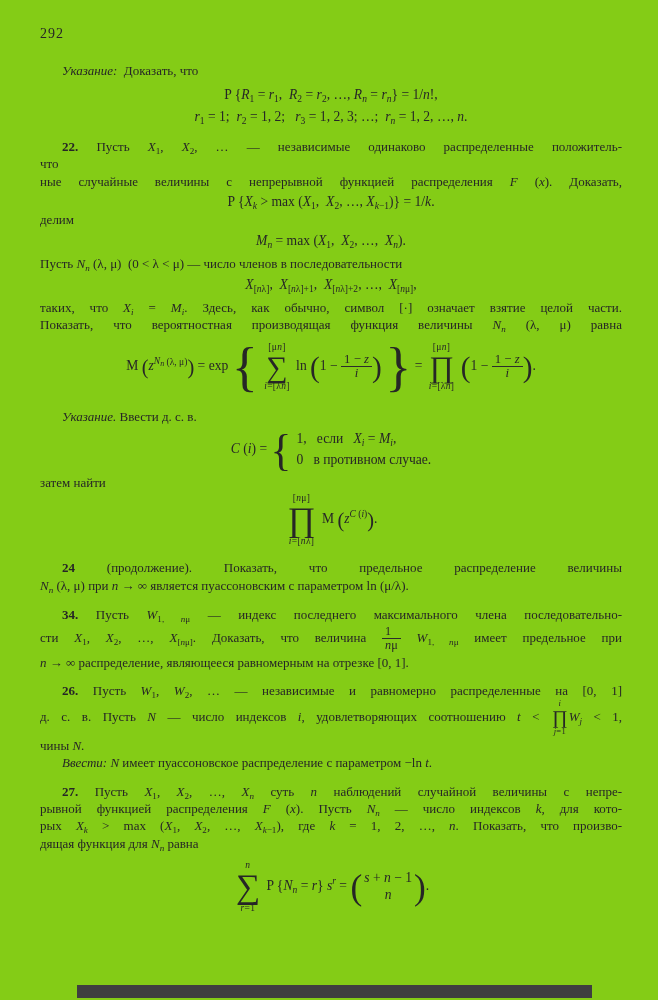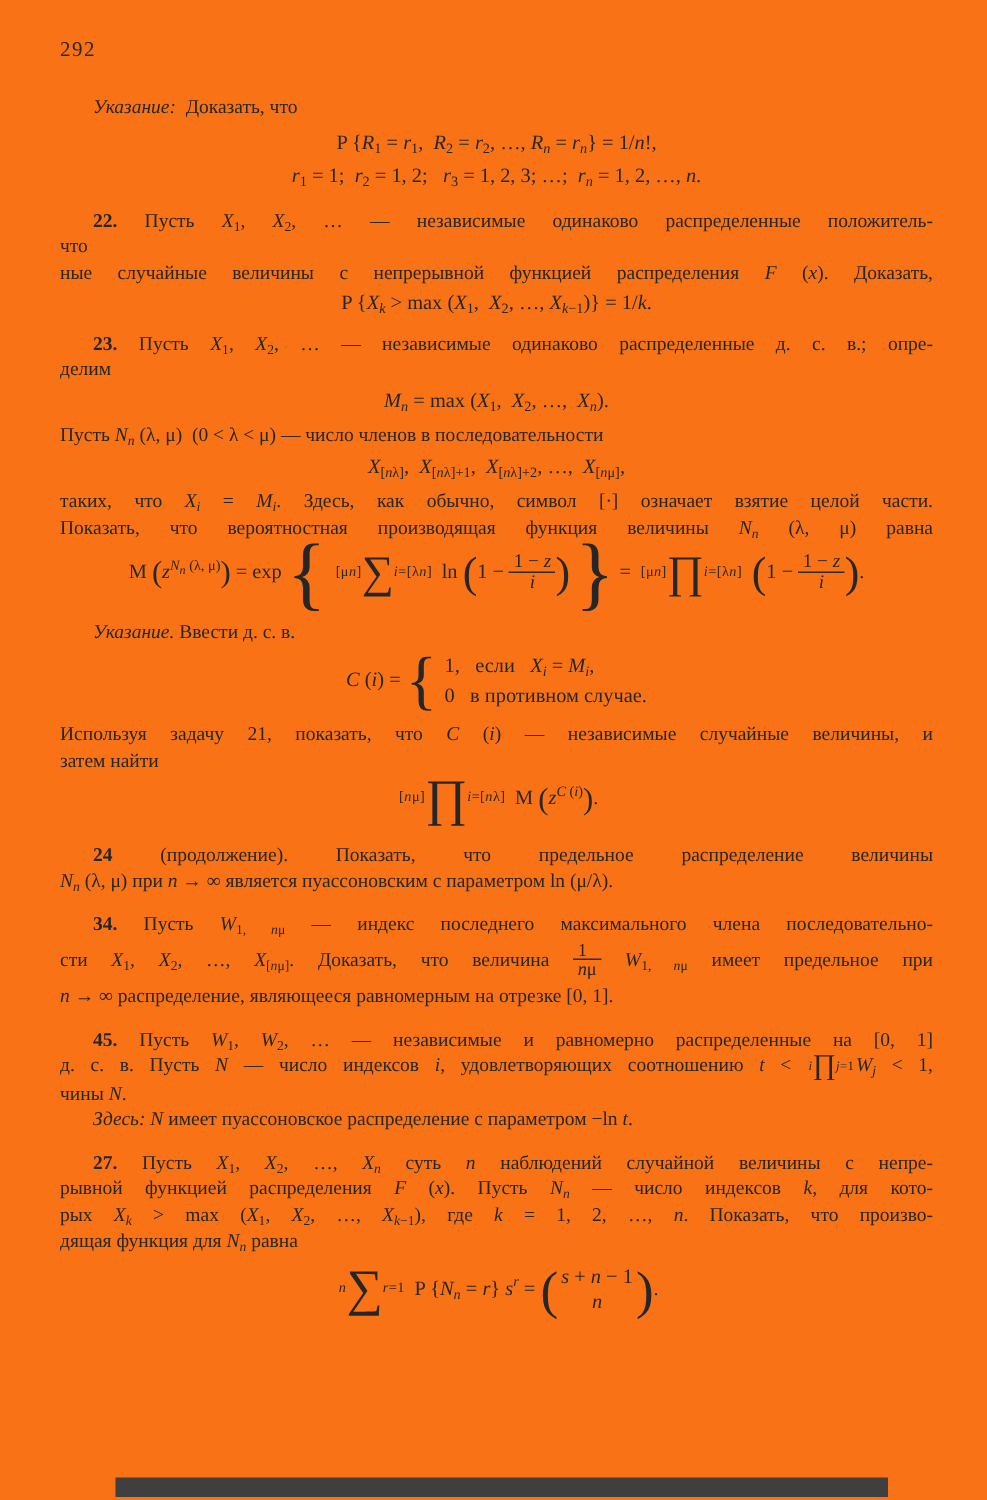--- a/index.html
+++ b/index.html
@@ -1,33 +1,33 @@
 <!DOCTYPE html>
 <html><head>
 <meta charset="utf-8">
 <style>
   html,body{margin:0;padding:0;background:#d8d8d8;}
-  .page{position:relative;width:658px;height:1000px;background:#f97316;color:#262626;
+  .page{position:relative;width:658px;height:1000px;background:#84cc16;color:#262626;
         font-family:"Liberation Serif", "DejaVu Serif", serif;overflow:hidden;}
   .content{padding:26px 36px 0 40px;}
   .hdr{display:flex;align-items:baseline;font-size:14px;line-height:16px;}
   .pageno{width:92px;letter-spacing:1px;}
   .chap{flex:1;font-style:italic;font-size:13.2px;text-align:center;letter-spacing:0.4px;padding-right:40px;}
   .line{font-size:13px;line-height:17.2px;}
   .j{text-align:justify;text-align-last:justify;}
   .ind{text-indent:22px;}
   .formula{text-align:center;font-size:13.6px;line-height:19px;}
   sub,sup{font-size:70%;line-height:0;}
   sub{vertical-align:-0.3em;}
   sup{vertical-align:0.6em;}
   sup sub{font-size:85%;}
   .fr{display:inline-block;vertical-align:-0.55em;text-align:center;line-height:1.05;font-size:94%;}
   .fr .nu{display:block;padding:0 3px;}
   .fr .de{display:block;border-top:1px solid #2c2c2c;padding:0 3px;}
-  .bigop{display:inline-flex;flex-direction:row;align-items:center;vertical-align:middle;
+  .bigop{display:inline-flex;flex-direction:column;align-items:center;vertical-align:middle;
          line-height:1;margin:0 3px;}
   .bigop .lim{font-size:9.5px;line-height:1.15;letter-spacing:0.3px;}
   .bigop .sym{font-size:30px;line-height:0.95;}
   .bigop.big .sym{font-size:34px;}
   .bigop.sm{margin:0 1px;}
   .bigop.sm .sym{font-size:19px;}
   .bigop.sm .lim{font-size:8.5px;}
   .pp{line-height:0;vertical-align:middle;display:inline-block;transform-origin:center;}
   .p15{font-size:150%;}
   .p22{font-size:215%;font-weight:300;}
@@ -51,62 +51,60 @@
 
     <div class="line ind" style="margin-top:20px"><i>Указание:</i>&nbsp; Доказать, что</div>
     <div class="formula" style="margin-top:6px">P {<i>R</i><sub>1</sub> = <i>r</i><sub>1</sub>,&nbsp; <i>R</i><sub>2</sub> = <i>r</i><sub>2</sub>, …, <i>R<sub>n</sub></i> = <i>r<sub>n</sub></i>} = 1/<i>n</i>!,</div>
     <div class="formula" style="margin-top:3px"><i>r</i><sub>1</sub> = 1;&nbsp; <i>r</i><sub>2</sub> = 1, 2;&nbsp;&nbsp; <i>r</i><sub>3</sub> = 1, 2, 3; …;&nbsp; <i>r<sub>n</sub></i> = 1, 2, …, <i>n</i>.</div>
 
     <div class="line j ind" style="margin-top:12px"><b>22.</b> Пусть <i>X</i><sub>1</sub>, <i>X</i><sub>2</sub>, … — независимые одинаково распределенные положитель-</div>
     <div class="line">что</div>
     <div class="line j">ные случайные величины с непрерывной функцией распределения <i>F</i> (<i>x</i>). Доказать,</div>
     <div class="formula" style="margin-top:2px">P {<i>X<sub>k</sub></i> &gt; max (<i>X</i><sub>1</sub>,&nbsp; <i>X</i><sub>2</sub>, …, <i>X</i><sub><i>k</i>−1</sub>)} = 1/<i>k</i>.</div>
 
-    <div class="line j ind" style="margin-top:9px"><b>23.</b> Пусть <i>X</i><sub>1</sub>, <i>X</i><sub>2</sub>, … — независимые одинаково распределенные д. с. в.; опре-</div>
     <div class="line">делим</div>
     <div class="formula" style="margin-top:3px"><i>M<sub>n</sub></i> = max (<i>X</i><sub>1</sub>,&nbsp; <i>X</i><sub>2</sub>, …,&nbsp; <i>X<sub>n</sub></i>).</div>
     <div class="line" style="margin-top:5px">Пусть <i>N<sub>n</sub></i> (λ, μ)&nbsp; (0 &lt; λ &lt; μ) — число членов в последовательности</div>
     <div class="formula" style="margin-top:3px"><i>X</i><sub>[<i>n</i>λ]</sub>,&nbsp; <i>X</i><sub>[<i>n</i>λ]+1</sub>,&nbsp; <i>X</i><sub>[<i>n</i>λ]+2</sub>, …,&nbsp; <i>X</i><sub>[<i>n</i>μ]</sub>,</div>
     <div class="line j" style="margin-top:5px">таких, что <i>X<sub>i</sub></i> = <i>M<sub>i</sub></i>. Здесь, как обычно, символ [·] означает взятие целой части.</div>
     <div class="line j">Показать, что вероятностная производящая функция величины <i>N<sub>n</sub></i> (λ, μ) равна</div>
     <div class="formula" style="margin-top:8px;margin-bottom:6px">M <span class="pp p15">(</span><i>z</i><sup><i>N<sub>n</sub></i> (λ, μ)</sup><span class="pp p15">)</span> = exp <span class="pp p45">{</span> <span class="bigop">
           <span class="lim">[μ<i>n</i>]</span>
           <span class="sym">∑</span>
           <span class="lim"><i>i</i>=[λ<i>n</i>]</span>
         </span> ln <span class="pp p22">(</span>1 − <span class="fr"><span class="nu">1 − <i>z</i></span><span class="de"><i>i</i></span></span><span class="pp p22">)</span> <span class="pp p45">}</span> = <span class="bigop">
           <span class="lim">[μ<i>n</i>]</span>
           <span class="sym">∏</span>
           <span class="lim"><i>i</i>=[λ<i>n</i>]</span>
         </span> <span class="pp p22">(</span>1 − <span class="fr"><span class="nu">1 − <i>z</i></span><span class="de"><i>i</i></span></span><span class="pp p22">)</span>.</div>
 
     <div class="line ind" style="margin-top:16px"><i>Указание.</i> Ввести д. с. в.</div>
     <div class="formula" style="margin-top:4px;margin-bottom:4px"><i>C</i> (<i>i</i>) = <span class="pp p32">{</span><span class="cases"><span class="crow">1,&nbsp;&nbsp; если&nbsp;&nbsp; <i>X<sub>i</sub></i> = <i>M<sub>i</sub></i>,</span><span class="crow">0&nbsp;&nbsp; в противном случае.</span></span></div>
-    <div class="line j" style="margin-top:6px">Используя задачу 21, показать, что <i>C</i> (<i>i</i>) — независимые случайные величины, и</div>
     <div class="line">затем найти</div>
     <div class="formula" style="margin-top:2px;margin-bottom:2px"><span class="bigop big">
           <span class="lim">[<i>n</i>μ]</span>
           <span class="sym">∏</span>
           <span class="lim"><i>i</i>=[<i>n</i>λ]</span>
         </span> M <span class="pp p15">(</span><i>z</i><sup><i>C</i> (<i>i</i>)</sup><span class="pp p15">)</span>.</div>
 
     <div class="line j ind" style="margin-top:12px"><b>24</b> (продолжение). Показать, что предельное распределение величины</div>
     <div class="line"><i>N</i><sub><i>n</i></sub> (λ, μ) при <i>n</i> → ∞ является пуассоновским с параметром ln (μ/λ).</div>
 
     <div class="line j ind" style="margin-top:12px"><b>34.</b> Пусть <i>W</i><sub>1, <i>n</i>μ</sub> — индекс последнего максимального члена последовательно-</div>
     <div class="line j" style="margin-top:2px">сти <i>X</i><sub>1</sub>, <i>X</i><sub>2</sub>, …, <i>X</i><sub>[<i>n</i>μ]</sub>. Доказать, что величина <span class="fr"><span class="nu">1</span><span class="de"><i>n</i>μ</span></span> <i>W</i><sub>1, <i>n</i>μ</sub> имеет предельное при</div>
     <div class="line" style="margin-top:2px"><i>n</i> → ∞ распределение, являющееся равномерным на отрезке [0, 1].</div>
 
-    <div class="line j ind" style="margin-top:11px"><b>45.</b> Пусть <i>W</i><sub>1</sub>, <i>W</i><sub>2</sub>, … — независимые и равномерно распределенные на [0, 1]</div>
+    <div class="line j ind" style="margin-top:11px"><b>26.</b> Пусть <i>W</i><sub>1</sub>, <i>W</i><sub>2</sub>, … — независимые и равномерно распределенные на [0, 1]</div>
     <div class="line j">д. с. в. Пусть <i>N</i> — число индексов <i>i</i>, удовлетворяющих соотношению <i>t</i> &lt; <span class="bigop sm">
           <span class="lim"><i>i</i></span>
           <span class="sym">∏</span>
           <span class="lim"><i>j</i>=1</span>
         </span><i>W<sub>j</sub></i> &lt; 1,</div>
     <div class="line">чины <i>N</i>.</div>
-    <div class="line ind"><i>Здесь:</i> <i>N</i> имеет пуассоновское распределение с параметром −ln <i>t</i>.</div>
+    <div class="line ind"><i>Ввести:</i> <i>N</i> имеет пуассоновское распределение с параметром −ln <i>t</i>.</div>
 
     <div class="line j ind" style="margin-top:12px"><b>27.</b> Пусть <i>X</i><sub>1</sub>, <i>X</i><sub>2</sub>, …, <i>X<sub>n</sub></i> суть <i>n</i> наблюдений случайной величины с непре-</div>
     <div class="line j">рывной функцией распределения <i>F</i> (<i>x</i>). Пусть <i>N<sub>n</sub></i> — число индексов <i>k</i>, для кото-</div>
     <div class="line j">рых <i>X<sub>k</sub></i> &gt; max (<i>X</i><sub>1</sub>, <i>X</i><sub>2</sub>, …, <i>X</i><sub><i>k</i>−1</sub>), где <i>k</i> = 1, 2, …, <i>n</i>. Показать, что произво-</div>
     <div class="line">дящая функция для <i>N<sub>n</sub></i> равна</div>
     <div class="formula" style="margin-top:8px"><span class="bigop big">
           <span class="lim"><i>n</i></span>
           <span class="sym">∑</span>
           <span class="lim"><i>r</i>=1</span>
         </span> P {<i>N<sub>n</sub></i> = <i>r</i>} <i>s</i><sup><i>r</i></sup> = <span class="pp p26">(</span><span class="binom"><span class="crow"><i>s</i> + <i>n</i> − 1</span><span class="crow"><i>n</i></span></span><span class="pp p26">)</span>.</div>

